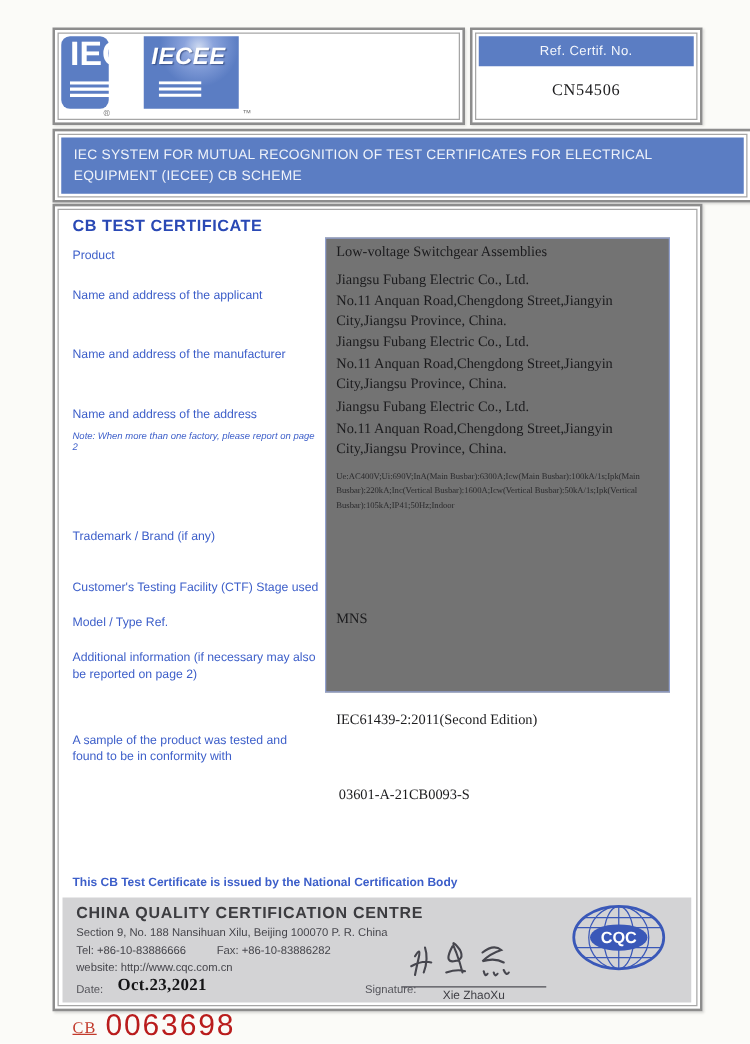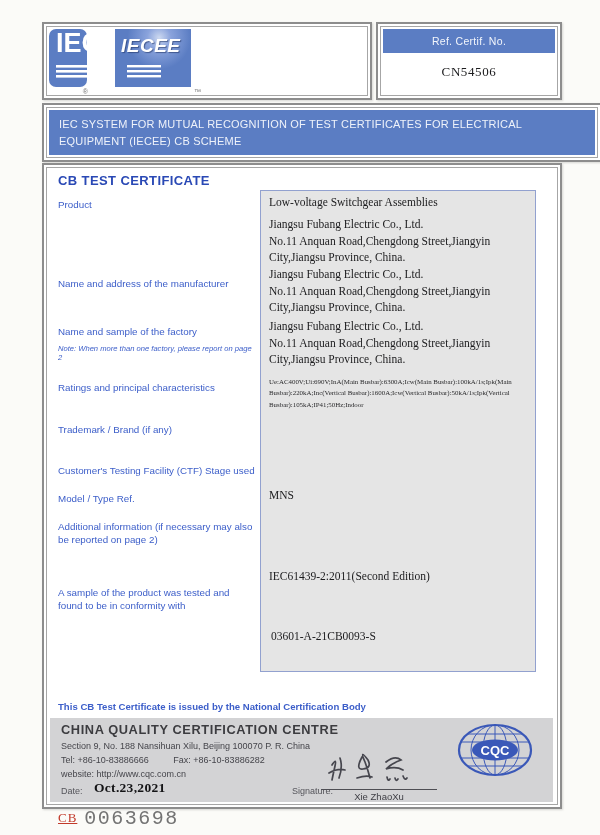--- a/index.html
+++ b/index.html
@@ -58,22 +58,22 @@
     color:#eef2fa;font-size:11px;line-height:1.5;letter-spacing:.2px;
     padding:6px 10px;box-sizing:border-box;
   }
   
   .box-main{left:42px;top:163px;width:516px;height:642px;}
   .cb-title{
     position:absolute;left:14px;top:8px;
     color:#2a49b5;font-size:13px;font-weight:bold;letter-spacing:.4px;
   }
   .gray-panel{
-    position:absolute;left:216px;top:25px;width:276px;height:482px;
-    background:#e5e5e5;border:1px solid #92a1cf;box-sizing:border-box;
+    position:absolute;left:216px;top:25px;width:276px;height:364px;
+    background:#737373;border:1px solid #92a1cf;box-sizing:border-box;
   }
   .lbl{
     position:absolute;left:14px;width:198px;
     color:#3c5ec9;font-size:9.8px;line-height:1.35;
   }
   .lbl-note{
     position:absolute;left:14px;width:198px;
     color:#3c5ec9;font-size:7.6px;font-style:italic;
   }
   .val{
@@ -117,21 +117,21 @@
   }
   .cqc-logo{position:absolute;left:404px;top:3px;}
   
   .stamp{position:absolute;left:58px;top:807px;}
   .stamp .pre{
     font-family:"Liberation Serif",serif;font-size:13px;color:#c23a2b;letter-spacing:1px;
     vertical-align:2px;
     text-decoration:underline;
   }
   .stamp .num{
-    font-family:Liberation Mono, monospace;font-size:20px;color:#737373;
+    font-family:Liberation Sans, sans-serif;font-size:24px;color:#b91c1c;
     letter-spacing:1.5px;margin-left:7px;
   }
 </style>
 </head>
 <body>
 
 <div class="frame box-logos">
   <div class="iec-logo">
     <span class="txt">IEC</span>
     <svg width="48" height="20">
@@ -159,24 +159,24 @@
 </div>
 
 <div class="frame box-banner">
   <div class="banner-fill">IEC SYSTEM FOR MUTUAL RECOGNITION OF TEST CERTIFICATES FOR ELECTRICAL EQUIPMENT (IECEE) CB SCHEME</div>
 </div>
 
 <div class="frame box-main">
   <div class="cb-title">CB TEST CERTIFICATE</div>
 
   <div class="lbl" style="top:33px">Product</div>
+  <div class="lbl" style="top:65px">Name and address of the applicant</div>
   <div class="lbl" style="top:112px">Name and address of the manufacturer</div>
-  <div class="lbl" style="top:160px">Name and sample of the factory</div>
+  <div class="lbl" style="top:160px">Name and address of the address</div>
   <div class="lbl-note" style="top:179px">Note: When more than one factory, please report on page 2</div>
-  <div class="lbl" style="top:216px">Ratings and principal characteristics</div>
   <div class="lbl" style="top:258px">Trademark / Brand (if any)</div>
   <div class="lbl" style="top:299px">Customer's Testing Facility (CTF) Stage used</div>
   <div class="lbl" style="top:327px">Model / Type Ref.</div>
   <div class="lbl" style="top:355px">Additional information (if necessary may also be reported on page 2)</div>
   <div class="lbl" style="top:421px">A sample of the product was tested and found to be in conformity with</div>
 
   <div class="gray-panel">
     <div class="val" style="top:3px">Low-voltage Switchgear Assemblies</div>
     <div class="val" style="top:25px">
       <span class="nm">Jiangsu Fubang Electric Co., Ltd.</span>

